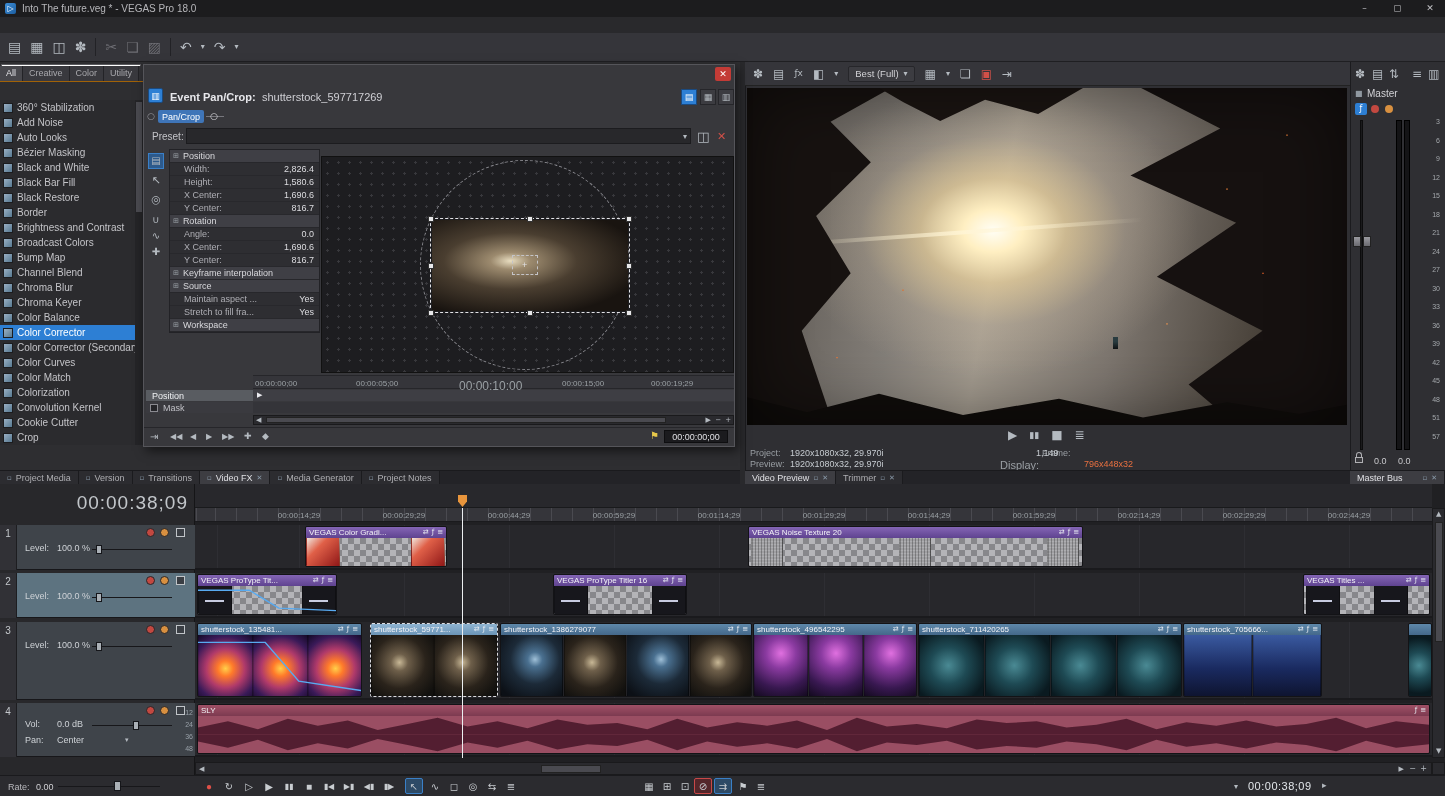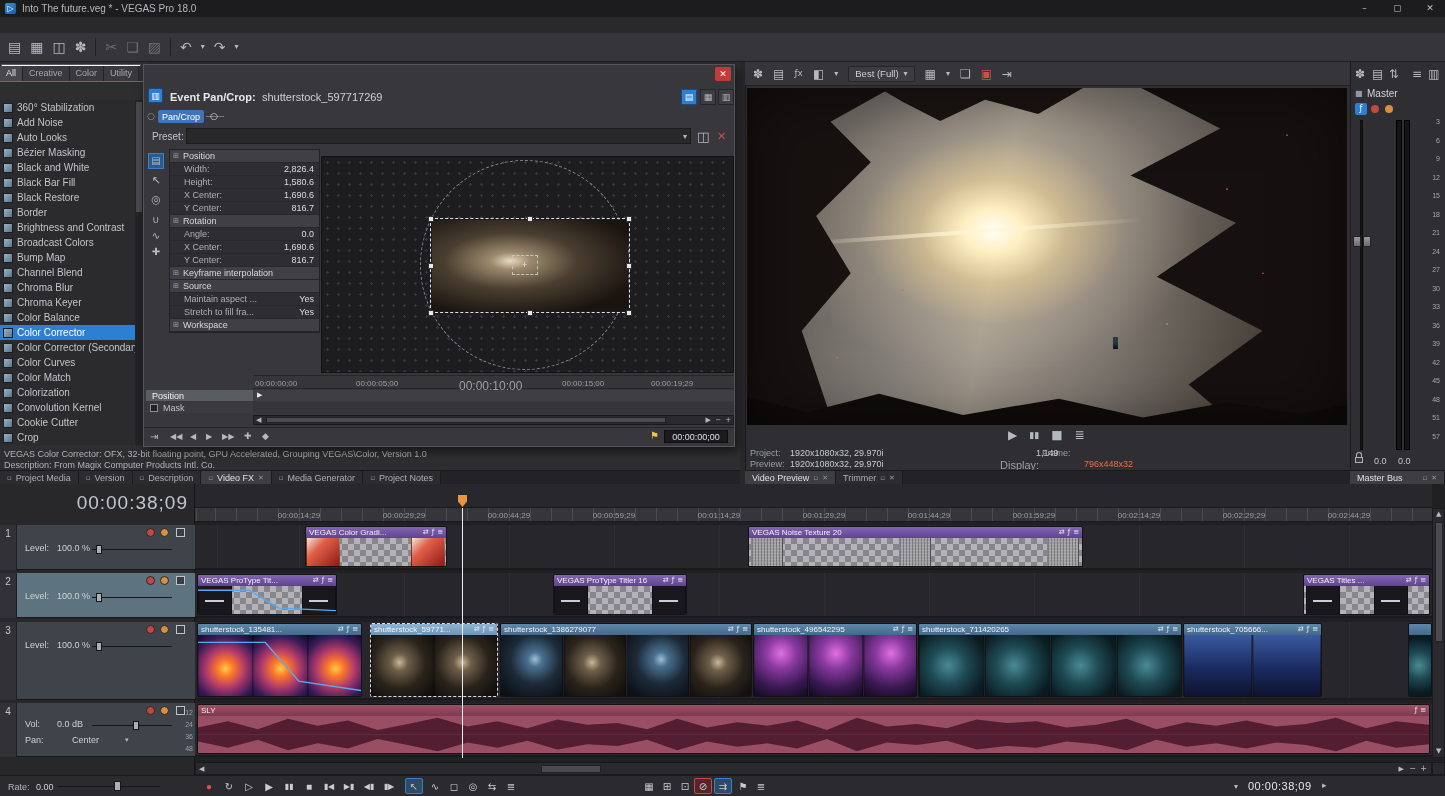--- a/index.html
+++ b/index.html
@@ -226,24 +226,20 @@
         <span>Cookie Cutter</span>
       </div>
     <div class="fxi">
         <span class="fxic"></span>
         <span>Crop</span>
       </div>
   </div>
   <div class="abs" id="fxscroll">
       <span class="thumb"></span>
     </div>
-  <div class="abs" id="fxdesc">
-    <div>VEGAS Color Corrector: OFX, 32-bit floating point, GPU Accelerated, Grouping VEGAS\Color, Version 1.0</div>
-    <div>Description: From Magix Computer Products Intl. Co.</div>
-  </div>
 
   <div class="abs" id="fxwin">
     <span class="abs ib ico" style="right:3px;top:2px;width:16px;height:14px;background:#c33b36;color:#fff;font-size:9px;border-radius:2px">✕</span>
 
     <div class="abs" style="left:4px;top:23px;width:15px;height:15px;background:#2d7fd4;border:1px solid #1a4a80;border-radius:2px;color:#fff;font-size:9px;text-align:center;line-height:14px"><span class="ico" style="color:#fff">▥</span></div>
     <span class="abs" style="left:26px;top:26px;font-size:11px;font-weight:bold;color:#e8e8ec">Event Pan/Crop:</span>
     <span class="abs" style="left:118px;top:26px;font-size:11px;color:#cfcfd4">shutterstock_597717269</span>
     <span class="abs ib ico" style="left:537px;top:24px;width:16px;height:16px;background:#2d7fd4;border:1px solid #1a4a80;color:#fff;font-size:9px">▤</span>
     <span class="abs ib ico" style="left:556px;top:24px;width:16px;height:16px;background:#3c3c41;border:1px solid #26262a;font-size:9px">▦</span>
     <span class="abs ib ico" style="left:574px;top:24px;width:16px;height:16px;background:#3c3c41;border:1px solid #26262a;font-size:9px">▥</span>
@@ -472,21 +468,21 @@
     <span class="dtab">
         <span class="ico">▫</span>
         <span>Project Media</span>
       </span>
     <span class="dtab">
         <span class="ico">▫</span>
         <span>Version</span>
       </span>
     <span class="dtab">
         <span class="ico">▫</span>
-        <span>Description</span>
+        <span>Transitions</span>
       </span>
     <span class="dtab on">
         <span class="ico">▫</span>
         <span>Video FX</span>
         <span class="ico" style="font-size:7px">✕</span>
       </span>
     <span class="dtab">
         <span class="ico">▫</span>
         <span>Media Generator</span>
       </span>
@@ -570,21 +566,21 @@
           </div>
         <div class="tcell">
           <span class="dotr" style="right:40px;top:3px"></span>
           <span class="doto" style="right:26px;top:3px"></span>
           <span class="sqf" style="right:10px;top:3px"></span>
           <span class="abs" style="left:8px;top:16px">Vol:</span>
           <span class="abs" style="left:40px;top:16px">0.0 dB</span>
           <span class="sline" style="left:75px;right:23px;top:22px"></span>
           <span class="shdl" style="left:116px;top:18px"></span>
           <span class="abs" style="left:8px;top:32px">Pan:</span>
-          <span class="abs" style="left:55px;top:32px">Center</span>
+          <span class="abs" style="left:40px;top:32px">Center</span>
           <span class="abs ico" style="left:108px;top:34px;font-size:7px">▾</span>
           <span class="abs" style="right:2px;top:6px;font-size:7px;color:#98a0a8">12</span>
           <span class="abs" style="right:2px;top:18px;font-size:7px;color:#98a0a8">24</span>
           <span class="abs" style="right:2px;top:30px;font-size:7px;color:#98a0a8">36</span>
           <span class="abs" style="right:2px;top:42px;font-size:7px;color:#98a0a8">48</span>
         </div>
       </div>
     </div>
 
     <div class="abs" style="left:195px;top:0;width:1237px;height:24px;background:#28282c;border-bottom:1px solid #191a1c">

